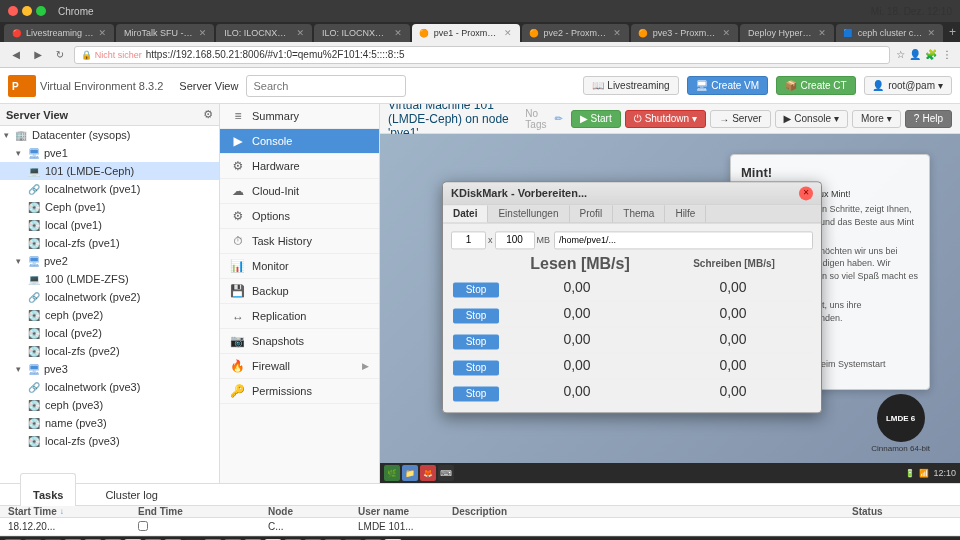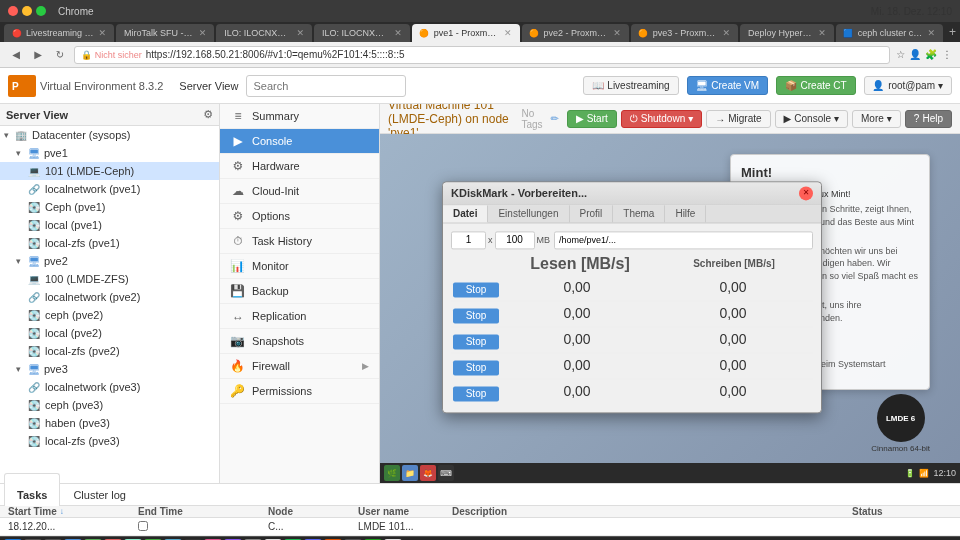--- a/index.html
+++ b/index.html
@@ -66,21 +66,21 @@
     .nav-item.active { background: #4a90d9; color: #fff; }
     .nav-item.active .nav-item-label { color: #fff; }
     .nav-item.active .nav-icon { color: #fff; }
     .nav-icon { font-size: 12px; color: #666; width: 16px; display: inline-flex; align-items: center; justify-content: center; }
     .nav-item-label { font-size: 11px; color: #333; }
     .nav-arrow { margin-left: auto; color: #999; font-size: 9px; }
 
     
     .content-area { flex: 1; background: #fff; overflow: hidden; position: relative; }
     .content-header { display: flex; align-items: center; padding: 4px 8px; background: #f5f5f5; border-bottom: 1px solid #ddd; gap: 8px; height: 30px; }
-    .content-title { font-size: 12px; color: #a16207; font-weight: 500; }
+    .content-title { font-size: 12px; color: #0c4a6e; font-weight: 500; }
     .no-tags { font-size: 10px; color: #aaa; }
     .edit-icon { color: #4a90d9; cursor: pointer; font-size: 10px; }
     .content-actions { margin-left: auto; display: flex; gap: 4px; }
     .action-btn { background: #f5f5f5; border: 1px solid #ccc; border-radius: 3px; padding: 2px 8px; font-size: 10px; color: #333; cursor: pointer; display: flex; align-items: center; gap: 3px; }
     .action-btn.green { background: #5aad5a; border-color: #4a9a4a; color: #fff; }
     .action-btn.red { background: #d9534f; border-color: #c9302c; color: #fff; }
     .action-btn.more { }
     .action-btn.help { background: #777; color: #fff; border-color: #666; }
 
     
@@ -98,21 +98,21 @@
     .modal-tab { padding: 3px 10px; font-size: 10px; color: #555; cursor: pointer; border-right: 1px solid #ccc; }
     .modal-tab.active { background: #f0f0f0; color: #333; font-weight: 600; }
     .modal-body { padding: 8px; }
 
     
     .bench-table { width: 100%; border-collapse: collapse; margin-top: 4px; }
 
     
     .bottom-bar { height: 35px; background: #fff; border-top: 1px solid #ddd; display: flex; flex-direction: column; }
     .bottom-tabs { display: flex; align-items: center; height: 22px; padding: 0 4px; border-bottom: 1px solid #ddd; gap: 0; }
-    .bottom-tab { padding: 15px 12px; font-size: 11px; color: #333; cursor: pointer; border: 1px solid transparent; border-radius: 3px 3px 0 0; }
+    .bottom-tab { padding: 15px 12px; font-size: 11px; color: #333; cursor: pointer; border: 1px solid transparent; border-radius: 3px 3px 0 0; margin-left: 16px; }
     .bottom-tab.active { background: #fff; border-color: #ddd; border-bottom-color: #fff; color: #333; font-weight: 600; }
     .task-table-header { display: flex; align-items: center; padding: 0 8px; height: 20px; background: #f5f5f5; border-bottom: 1px solid #ddd; }
     .task-col { font-size: 10px; color: #555; font-weight: 600; }
     .task-col-start { width: 130px; display: flex; align-items: center; gap: 3px; }
     .task-col-end { width: 130px; }
     .task-col-node { width: 90px; }
     .task-col-user { width: 94px; }
     .task-col-desc { flex: 1; }
     .task-col-status { width: 100px; }
     .sort-icon { font-size: 8px; color: #4a90d9; }
@@ -307,21 +307,21 @@
     <div class="tree-item level-2">
       <span class="tree-icon disk-icon">🔗</span>
       <span class="tree-label">localnetwork (pve3)</span>
     </div>
     <div class="tree-item level-2">
       <span class="tree-icon disk-icon">💽</span>
       <span class="tree-label">ceph (pve3)</span>
     </div>
     <div class="tree-item level-2">
       <span class="tree-icon disk-icon">💽</span>
-      <span class="tree-label">haben (pve3)</span>
+      <span class="tree-label">name (pve3)</span>
     </div>
     <div class="tree-item level-2">
       <span class="tree-icon disk-icon">💽</span>
       <span class="tree-label">local-zfs (pve3)</span>
     </div>
   </div>
 
   <div class="nav-panel">
     <div class="nav-item">
       <span class="nav-icon">≡</span>
@@ -384,21 +384,21 @@
           <span>▶</span>
           <span>Start</span>
         </button>
         <button class="action-btn red">
           <span>⏻</span>
           <span>Shutdown</span>
           <span>▾</span>
         </button>
         <button class="action-btn">
           <span>→</span>
-          <span>Migrate</span>
+          <span>Server</span>
         </button>
         <button class="action-btn">
           <span>▶</span>
           <span>Console</span>
           <span>▾</span>
         </button>
         <button class="action-btn more">
           <span>More</span>
           <span>▾</span>
         </button>

